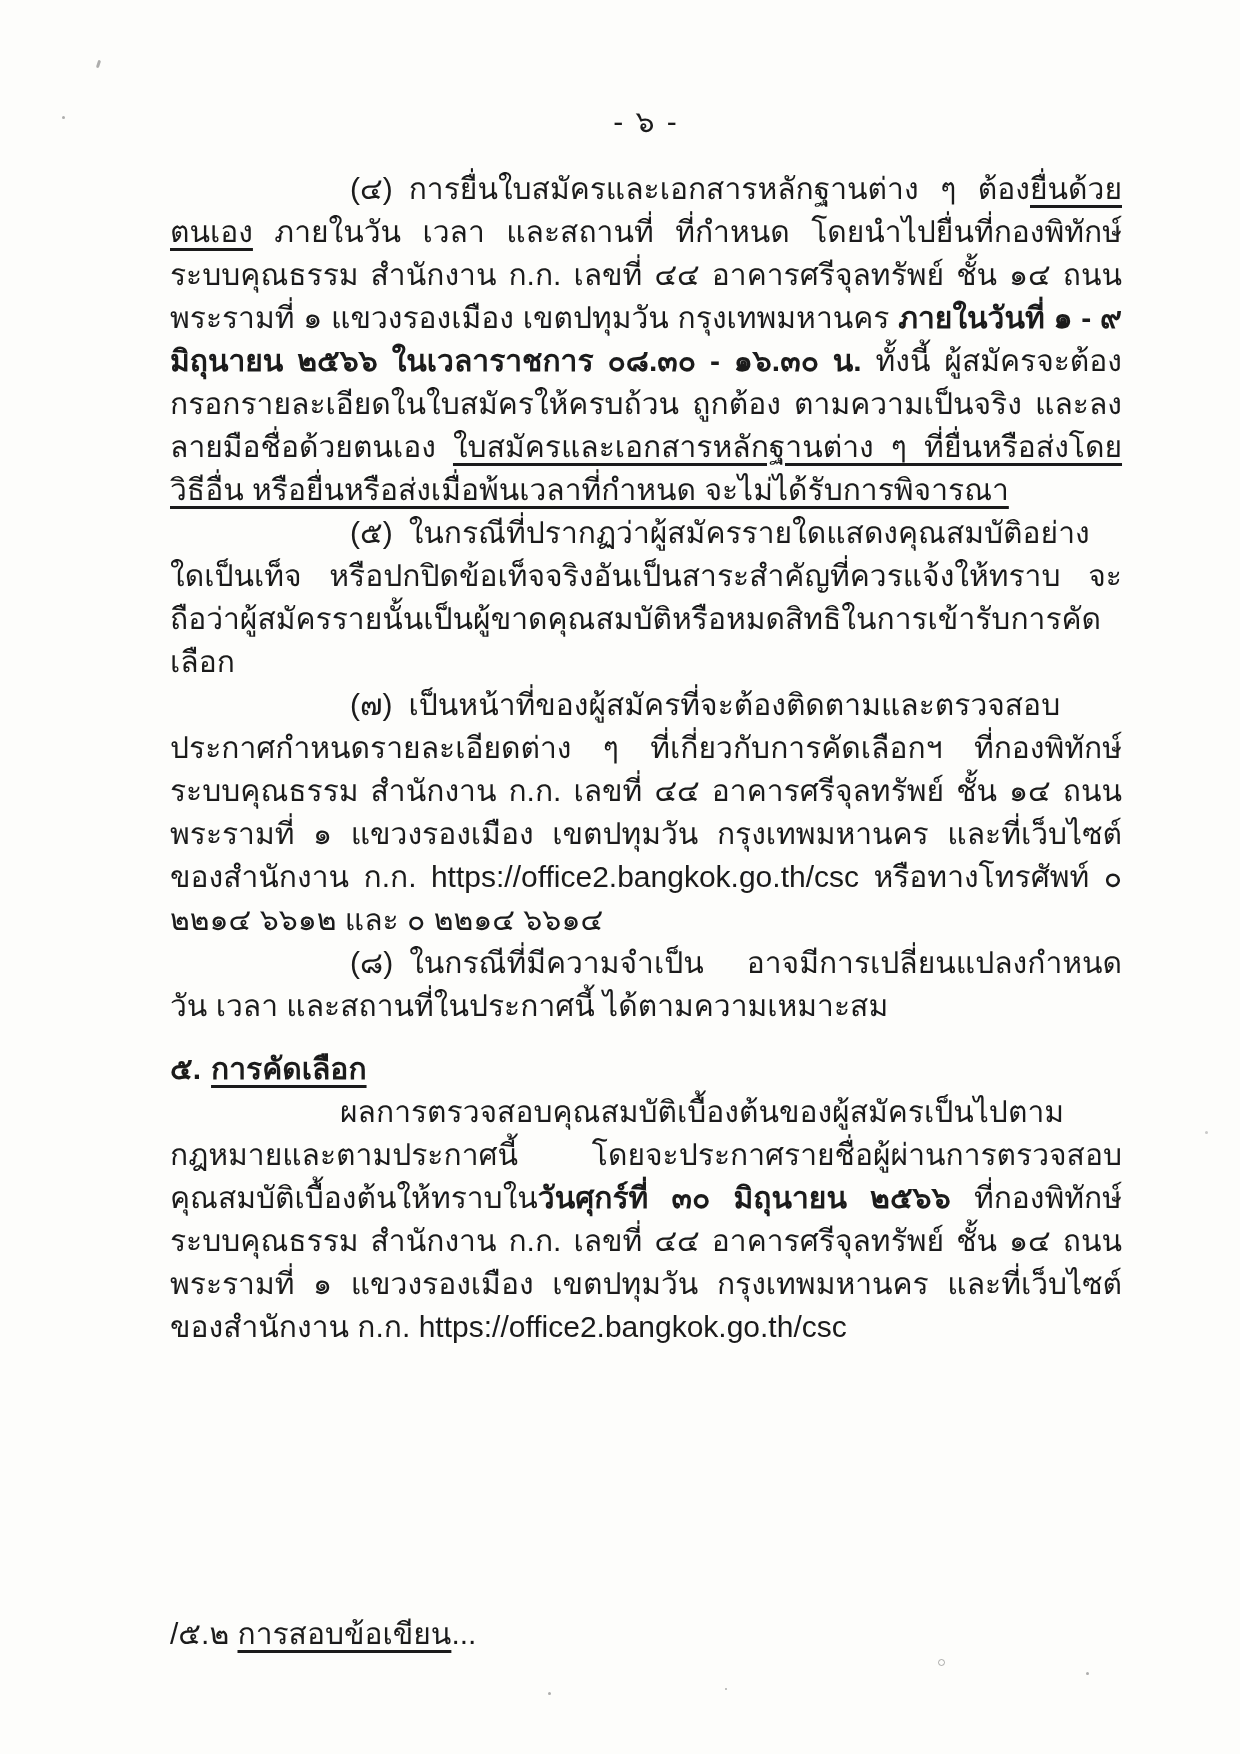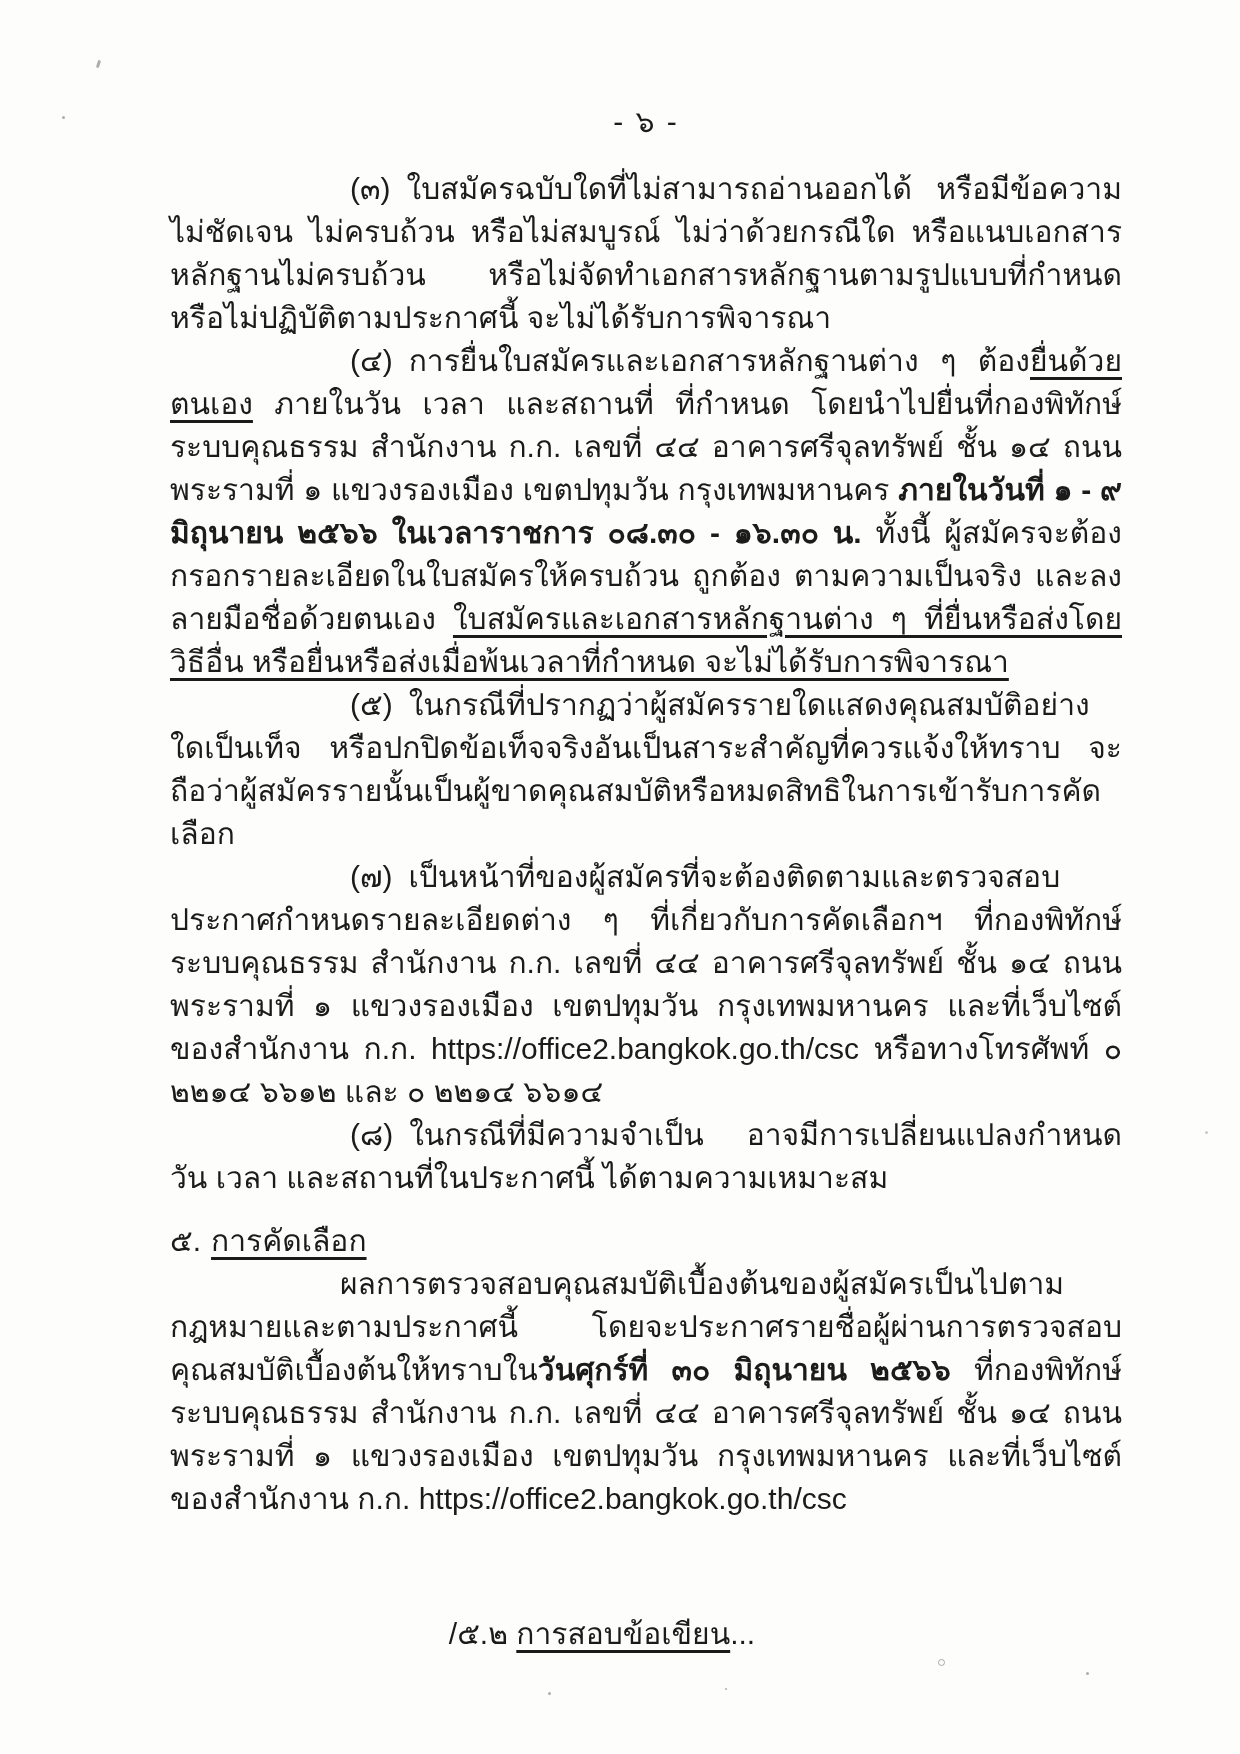--- a/index.html
+++ b/index.html
@@ -25,57 +25,56 @@
   }
   .pageno{
     text-align:center;
     margin:100px 0 24px 0;
     text-indent:0;
     letter-spacing:2px;
   }
   p{margin:0;}
   .para{text-indent:180px;}
   .pnum{margin-right:16px;}
-  .sec-head{margin-top:20px;font-weight:normal;text-align:left;}
+  .sec-head{margin-top:20px;font-weight:bold;text-align:left;}
   .sec-head .sec-num{margin-right:10px;}
   .intro{text-indent:143px;}
   .sub-head{margin-left:113px;text-align:left;}
   .sub-head .sub-num{margin-right:12px;}
   .sub-body{text-indent:170px;}
   .u{text-decoration:underline;text-underline-offset:6px;}
   .b{font-weight:bold;}
   .footer{
     position:absolute;
     left:170px;top:1612px;
     width:952px;
     padding-right:88px;
     box-sizing:border-box;
     font-size:30px;line-height:43px;
-    text-align:center;
+    text-align:left;
   }
   
   .speck{position:absolute;background:#6b6b6b;border-radius:50%;opacity:.55;}
   .sp1{left:97px;top:60px;width:3px;height:8px;border-radius:2px;transform:rotate(18deg);}
   .sp2{left:62px;top:116px;width:3px;height:3px;}
   .sp3{left:938px;top:1659px;width:5px;height:5px;background:transparent;border:1.5px solid #6b6b6b;}
   .sp4{left:1086px;top:1672px;width:3px;height:3px;}
   .sp5{left:548px;top:1692px;width:3px;height:3px;}
   .sp6{left:725px;top:1688px;width:2px;height:2px;}
   .sp7{left:1205px;top:1131px;width:3px;height:3px;opacity:.35;}
 </style>
 </head>
 <body>
 
 <div class="page">
 
   <div class="content">
 
     <p class="pageno">- ๖ -</p>
 
-    <p class="para"><span class="pnum">(๓)</span><span>ใบสมัครฉบับใดที่ไม่สามารถอ่านออกได้ หรือมีข้อความไม่ชัดเจน ไม่ครบถ้วน หรือไม่สมบูรณ์ ไม่ว่าด้วยกรณีใด หรือแนบเอกสารหลักฐานไม่ครบถ้วน หรือไม่จัดทำเอกสารหลักฐานตามรูปแบบที่กำหนด หรือไม่ปฏิบัติตามประกาศนี้ จะไม่ได้รับการพิจารณา</span></p>
 
     <p class="para"><span class="pnum">(๔)</span><span>การยื่นใบสมัครและเอกสารหลักฐานต่าง ๆ ต้อง</span><span class="u">ยื่นด้วยตนเอง</span><span> ภายในวัน เวลา และสถานที่ ที่กำหนด โดยนำไปยื่นที่กองพิทักษ์ระบบคุณธรรม สำนักงาน ก.ก. เลขที่ ๔๔ อาคารศรีจุลทรัพย์ ชั้น ๑๔ ถนนพระรามที่ ๑ แขวงรองเมือง เขตปทุมวัน กรุงเทพมหานคร </span><span class="b">ภายในวันที่ ๑ - ๙ มิถุนายน ๒๕๖๖ ในเวลาราชการ ๐๘.๓๐ - ๑๖.๓๐ น.</span><span> ทั้งนี้ ผู้สมัครจะต้องกรอกรายละเอียดในใบสมัครให้ครบถ้วน ถูกต้อง ตามความเป็นจริง และลงลายมือชื่อด้วยตนเอง </span><span class="u">ใบสมัครและเอกสารหลักฐานต่าง ๆ ที่ยื่นหรือส่งโดยวิธีอื่น หรือยื่นหรือส่งเมื่อพ้นเวลาที่กำหนด จะไม่ได้รับการพิจารณา</span></p>
 
     <p class="para"><span class="pnum">(๕)</span><span>ในกรณีที่ปรากฏว่าผู้สมัครรายใดแสดงคุณสมบัติอย่างใดเป็นเท็จ หรือปกปิดข้อเท็จจริงอันเป็นสาระสำคัญที่ควรแจ้งให้ทราบ จะถือว่าผู้สมัครรายนั้นเป็นผู้ขาดคุณสมบัติหรือหมดสิทธิในการเข้ารับการคัดเลือก</span></p>
 
 
     <p class="para"><span class="pnum">(๗)</span><span>เป็นหน้าที่ของผู้สมัครที่จะต้องติดตามและตรวจสอบประกาศกำหนดรายละเอียดต่าง ๆ ที่เกี่ยวกับการคัดเลือกฯ ที่กองพิทักษ์ระบบคุณธรรม สำนักงาน ก.ก. เลขที่ ๔๔ อาคารศรีจุลทรัพย์ ชั้น ๑๔ ถนนพระรามที่ ๑ แขวงรองเมือง เขตปทุมวัน กรุงเทพมหานคร และที่เว็บไซต์ของสำนักงาน ก.ก. https://office2.bangkok.go.th/csc หรือทางโทรศัพท์ ๐ ๒๒๑๔ ๖๖๑๒ และ ๐ ๒๒๑๔ ๖๖๑๔</span></p>
 
     <p class="para"><span class="pnum">(๘)</span><span>ในกรณีที่มีความจำเป็น อาจมีการเปลี่ยนแปลงกำหนดวัน เวลา และสถานที่ในประกาศนี้ ได้ตามความเหมาะสม</span></p>
 

